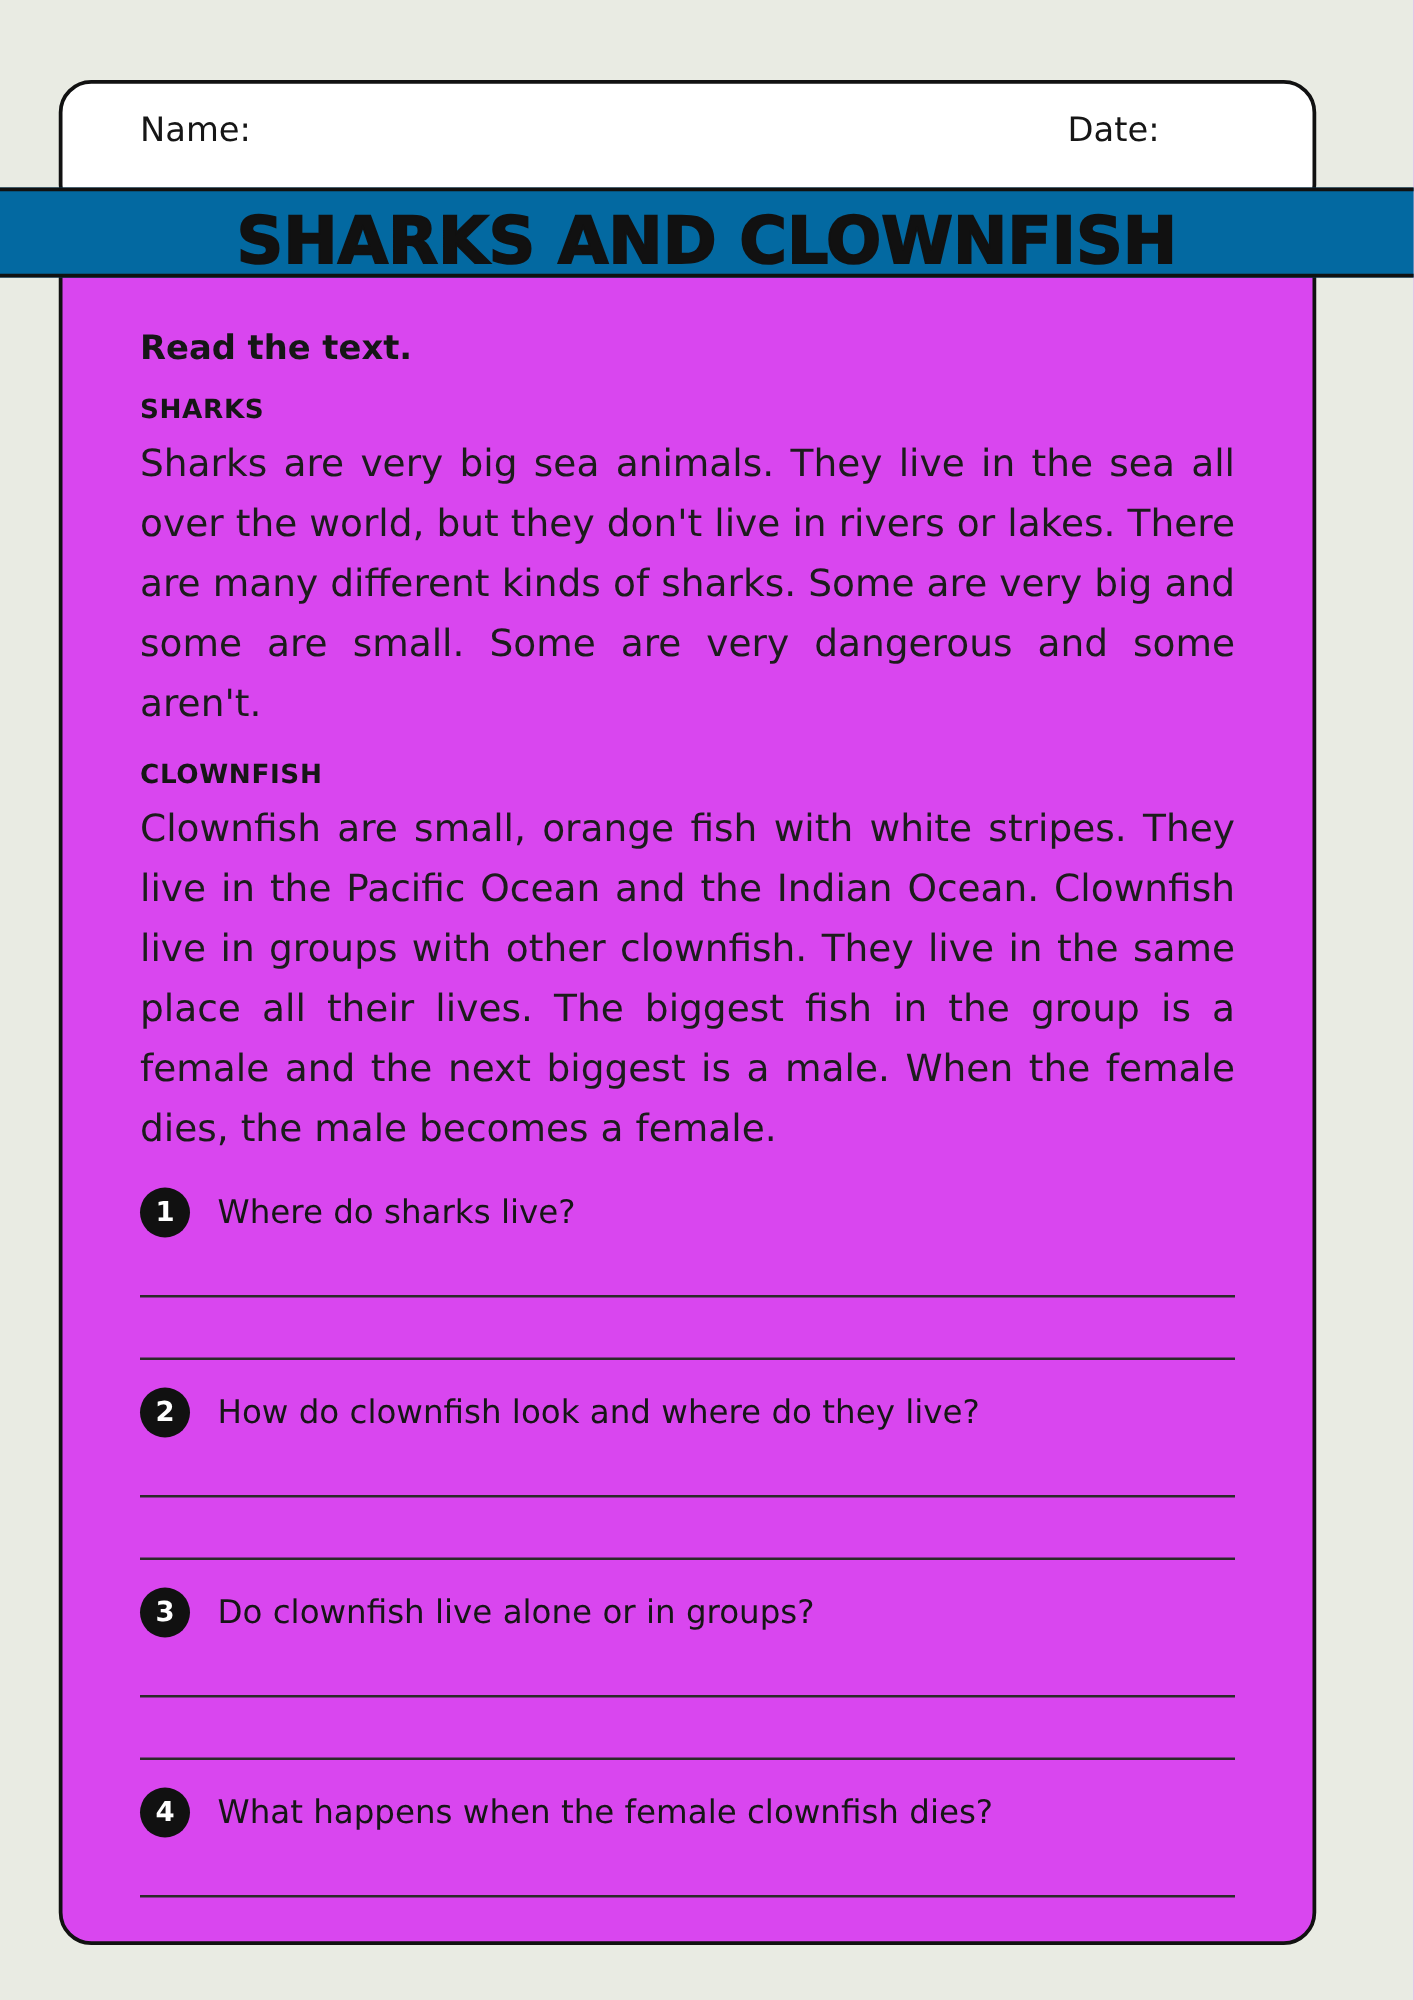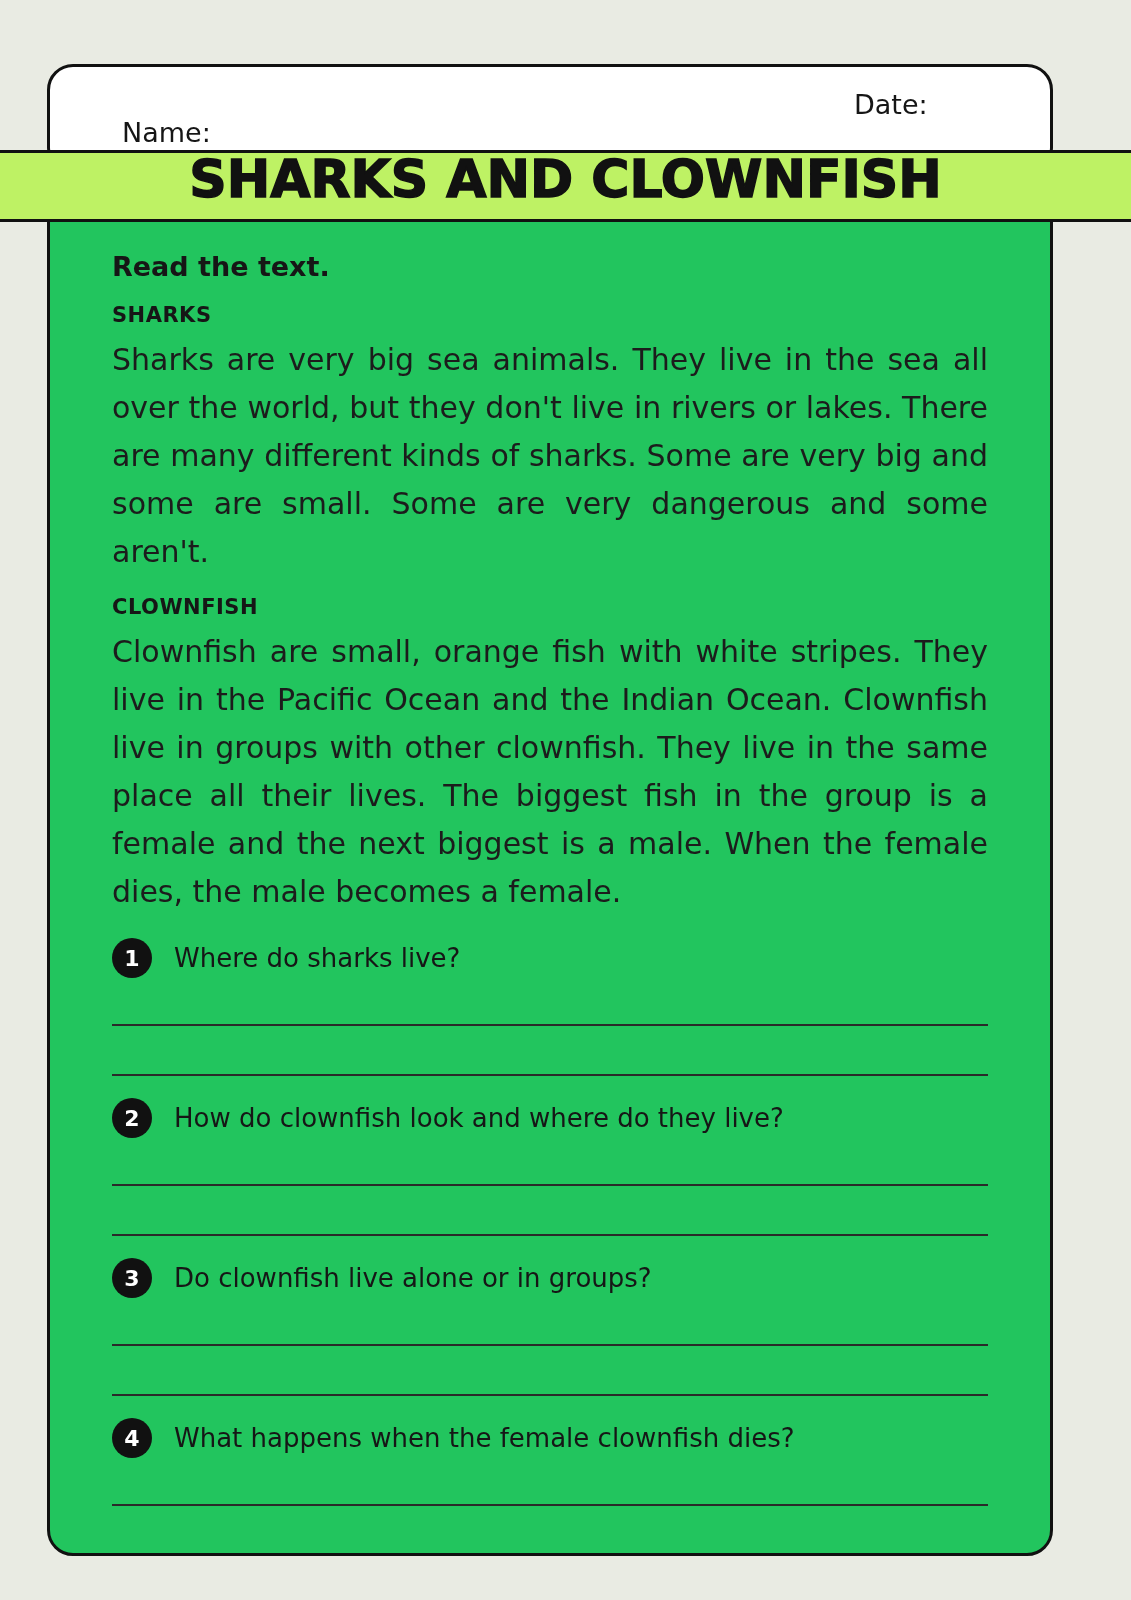--- a/index.html
+++ b/index.html
@@ -24,71 +24,70 @@
     width: 1006px;
     height: 110px;
     background: #ffffff;
     border: 3px solid #111;
     border-radius: 26px;
     box-sizing: border-box;
     z-index: 1;
   }
   .name-box .name-label {
     position: absolute;
-    left: 72px;
+    left: 62px;
     top: 22px;
     font-size: 27px;
     font-weight: 500;
-    margin-top: 28px;
   }
   .name-box .date-label {
     position: absolute;
     left: 804px;
     top: 22px;
     font-size: 27px;
     font-weight: 500;
   }
 
   
   .title-band {
     position: absolute;
     left: 0;
     top: 150px;
     width: 1131px;
     height: 66px;
-    background: #bef264;
+    background: #0369a1;
     border-top: 3px solid #111;
     border-bottom: 3px solid #111;
     z-index: 2;
     display: flex;
-    align-items: flex-start;
+    align-items: flex-end;
     justify-content: center;
   }
   .title-band h1 {
     margin: 0;
     font-size: 52px;
     line-height: 52px;
     font-weight: 900;
     letter-spacing: 0px;
     color: #111;
     -webkit-text-stroke: 1.5px #111;
   }
 
   
   .content-box {
     position: absolute;
     left: 47px;
     top: 219px;
     width: 1006px;
     height: 1337px;
-    background: #22c55e;
+    background: #d946ef;
     border: 3px solid #111;
     border-radius: 0 0 26px 26px;
     box-sizing: border-box;
-    padding: 28px 62px 0 62px;
+    padding: 40px 62px 0 62px;
     overflow: hidden;
     z-index: 1;
   }
 
   .instruction {
     margin: 0;
     font-size: 27px;
     font-weight: 700;
     line-height: 34px;
   }

